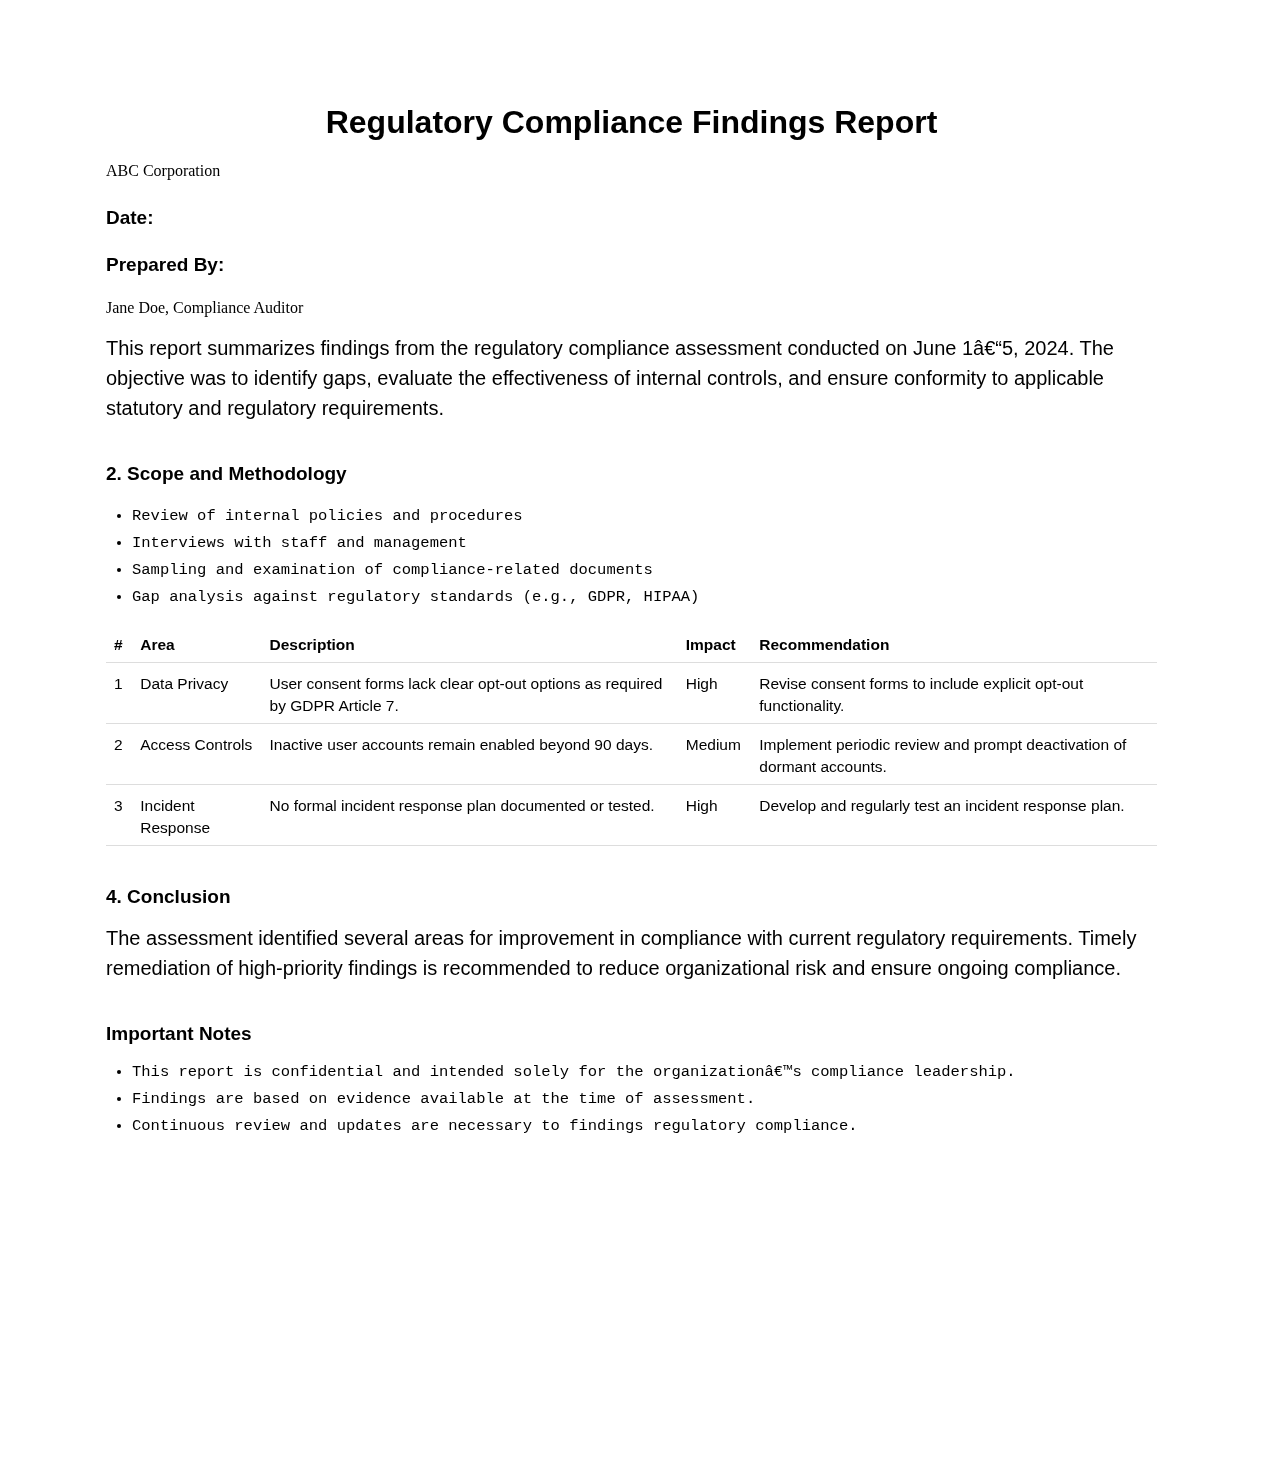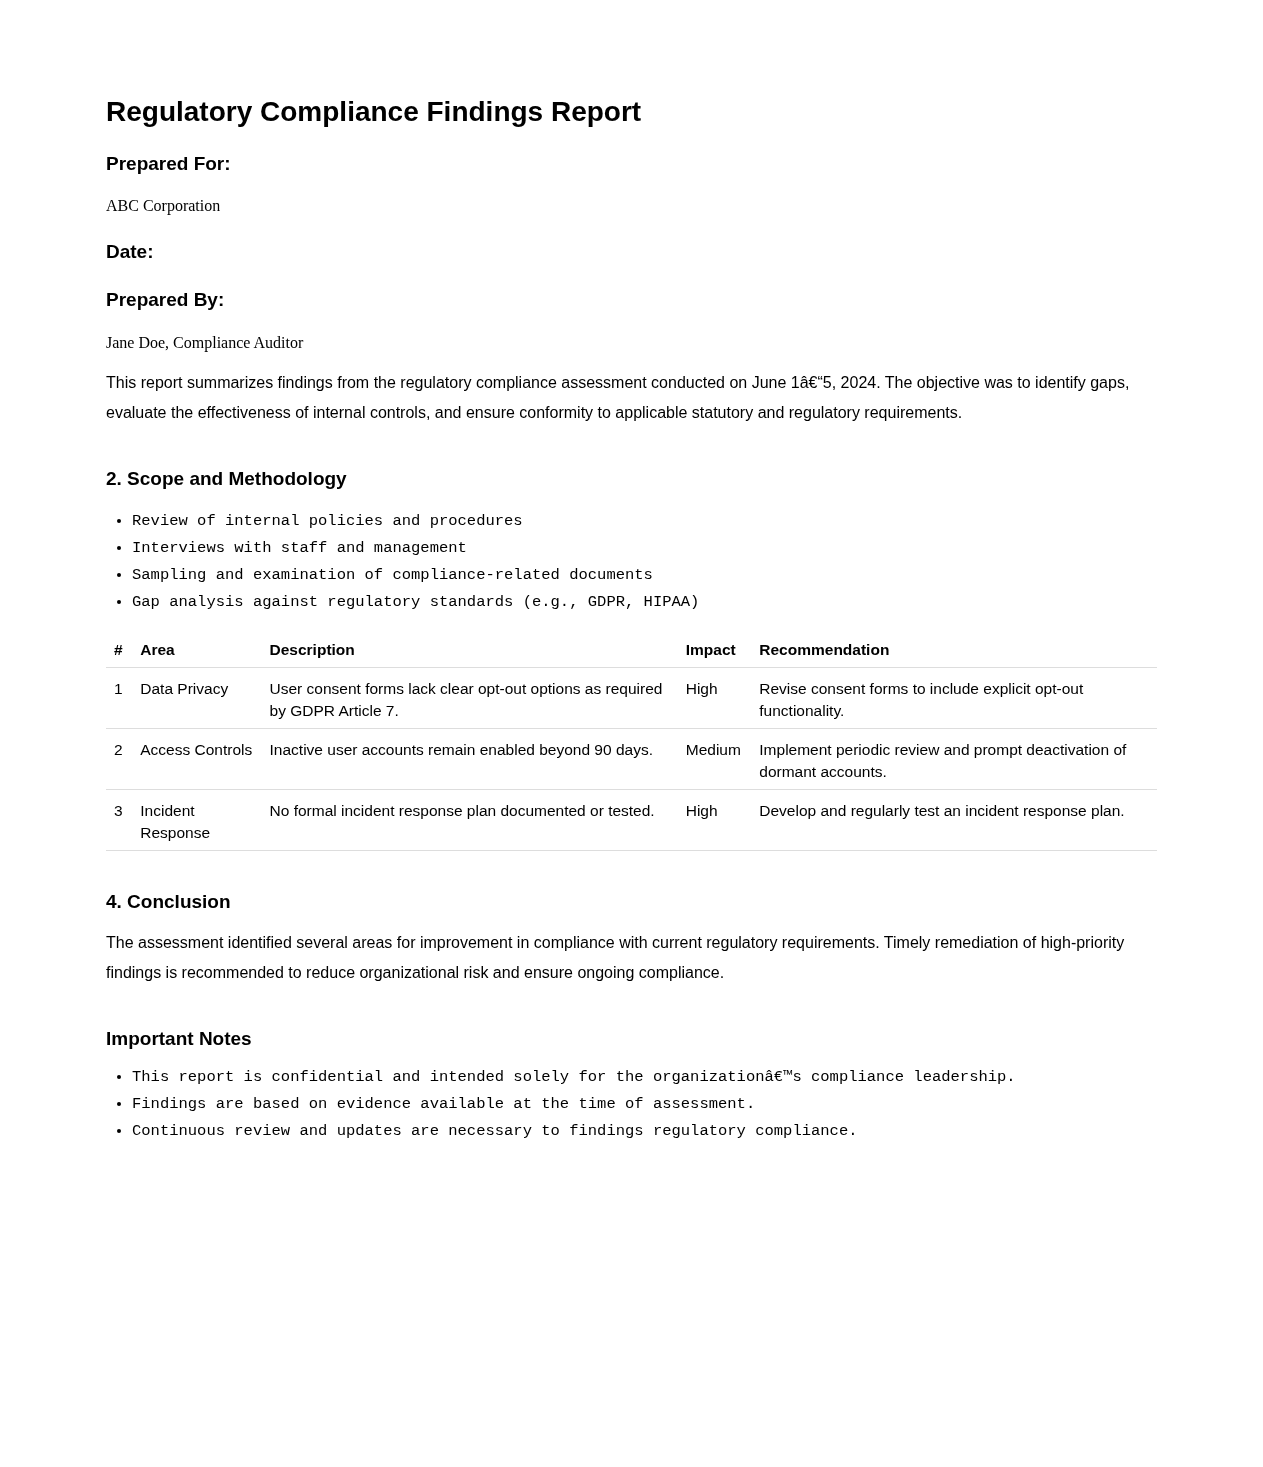--- a/index.html
+++ b/index.html
@@ -15,45 +15,46 @@
     overflow: hidden;
   }
   .clip {
     height: 1306px;
     overflow: hidden;
   }
   .content {
     padding: 95px 106px 0 106px;
   }
   h1.doc-title {
-    font-size: 28px;
+    font-size: 32px;
     font-weight: 700;
     line-height: 1.2;
-    margin: 0;
+    margin: 8px;
+    text-align: center;
   }
   .meta-label {
     font-size: 19px;
     font-weight: 700;
     line-height: 1.35;
     margin: 22px 0 0 0;
   }
   .meta-value {
     font-size: 16px;
     line-height: 1.45;
     margin: 18px 0 0 0;
     font-family: Liberation Serif, serif;
   }
   h2.section-heading {
     font-size: 19px;
     font-weight: 700;
     line-height: 1.35;
     margin: 38px 0 0 0;
   }
   p.body-text {
-    font-size: 16px;
+    font-size: 20px;
     line-height: 30px;
     margin: 14px 0 0 0;
   }
   ul.bullet-list {
     margin: 18px 0 0 0;
     padding: 0 0 0 26px;
     list-style: disc;
   }
   ul.bullet-list li {
     font-size: 15.5px;
@@ -95,21 +96,20 @@
 </style>
 </head>
 <body>
 
 <div class="clip">
   <div class="content">
 
     <h1 class="doc-title">Regulatory Compliance Findings Report</h1>
 
     <div>
-      <p class="meta-label">Prepared For:</p>
       <p class="meta-value">ABC Corporation</p>
 
       <p class="meta-label">Date:</p>
 
       <p class="meta-label">Prepared By:</p>
       <p class="meta-value">Jane Doe, Compliance Auditor</p>
     </div>
 
     <p class="body-text">This report summarizes findings from the regulatory compliance assessment conducted on June 1â€“5, 2024. The objective was to identify gaps, evaluate the effectiveness of internal controls, and ensure conformity to applicable statutory and regulatory requirements.</p>
 

